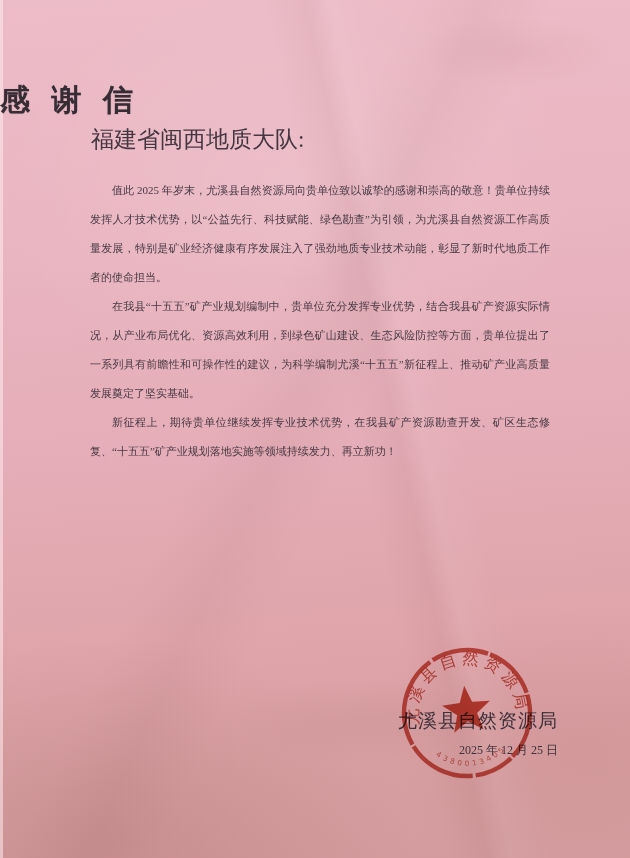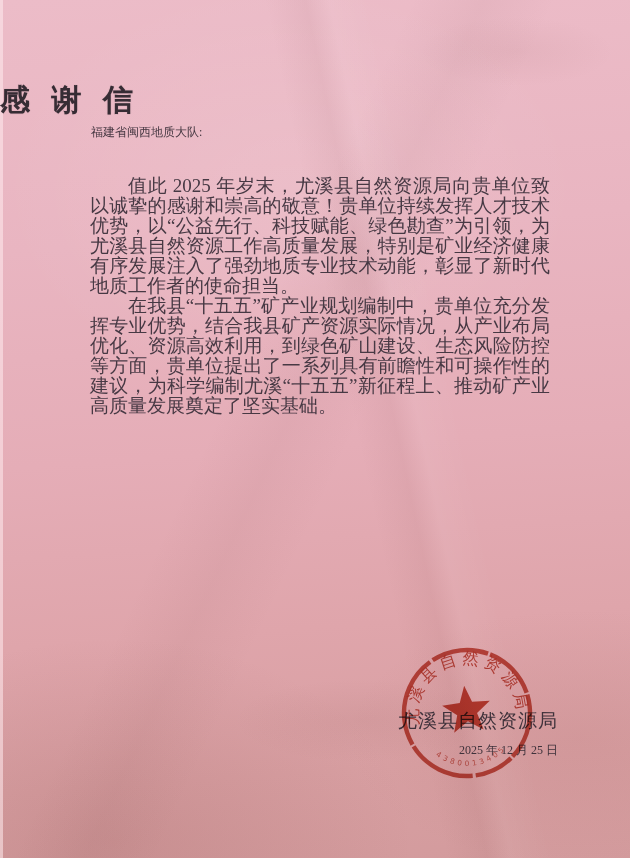--- a/index.html
+++ b/index.html
@@ -41,29 +41,29 @@
     font-size: 30px;
     font-weight: bold;
     letter-spacing: 7px;
     color: #362c34;
     text-shadow: 0 0 1px rgba(60,45,55,0.35);
     margin-top: 28px;
   }
   .salutation {
     position: absolute;
     left: 91px; top: 124px;
-    font-size: 12px;
+    font-size: 23px;
     color: #453741;
   }
   .body-text {
     position: absolute;
     left: 90px; top: 176px;
     width: 460px;
-    font-size: 19px;
-    line-height: 20px;
+    font-size: 11px;
+    line-height: 29px;
     color: #473944;
     text-align: justify;
   }
   .body-text p {
     margin: 0;
     text-indent: 2em;
   }
   .sign-block {
     position: absolute;
     right: 72px; top: 708px;
@@ -88,20 +88,21 @@
   <div class="creases"></div>
   <div class="edge-light"></div>
 
   <div class="title">感 谢 信</div>
 
   <div class="salutation">福建省闽西地质大队:</div>
 
   <div class="body-text">
     <p>值此 2025 年岁末，尤溪县自然资源局向贵单位致以诚挚的感谢和崇高的敬意！贵单位持续发挥人才技术优势，以“公益先行、科技赋能、绿色勘查”为引领，为尤溪县自然资源工作高质量发展，特别是矿业经济健康有序发展注入了强劲地质专业技术动能，彰显了新时代地质工作者的使命担当。</p>
     <p>在我县“十五五”矿产业规划编制中，贵单位充分发挥专业优势，结合我县矿产资源实际情况，从产业布局优化、资源高效利用，到绿色矿山建设、生态风险防控等方面，贵单位提出了一系列具有前瞻性和可操作性的建议，为科学编制尤溪“十五五”新征程上、推动矿产业高质量发展奠定了坚实基础。</p>
+    <p>新征程上，期待贵单位继续发挥专业技术优势，在我县矿产资源勘查开发、矿区生态修复、“十五五”矿产业规划落地实施等领域持续发力、再立新功！</p>
   </div>
 
   <div class="sign-block">
     <div class="sign-org">尤溪县自然资源局</div>
     <div class="sign-date">2025 年 12 月 25 日</div>
   </div>
 
   <svg class="seal" viewBox="0 0 160 160" xmlns="http://www.w3.org/2000/svg">
     <defs>
       <path id="sealArcTop" d="M 33.7 88.2 A 47 47 0 1 1 126.3 88.2" fill="none"></path>

